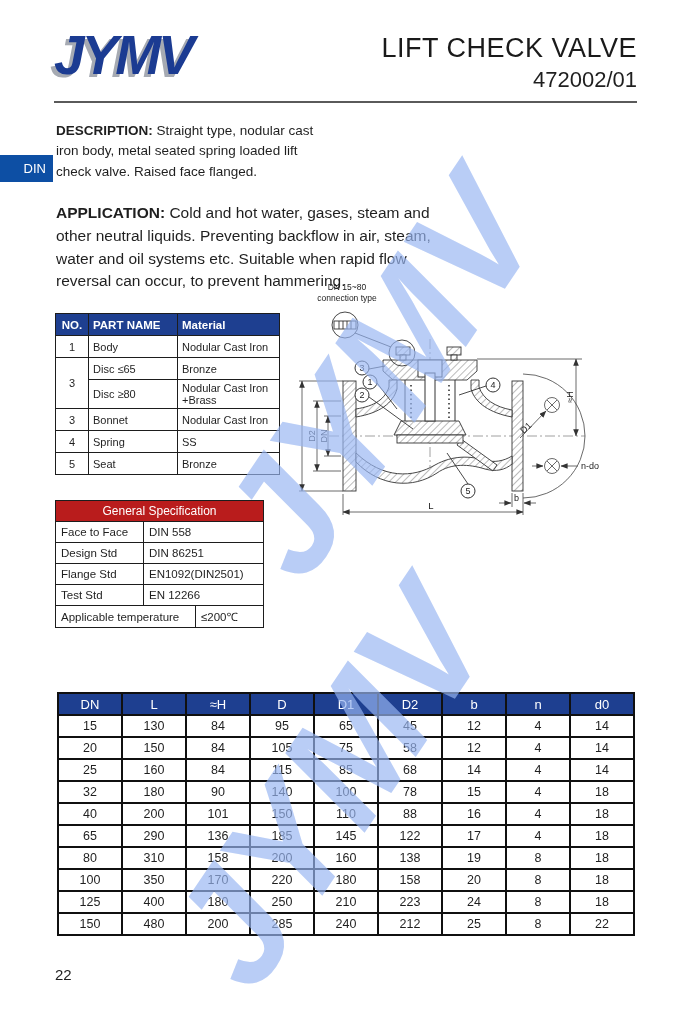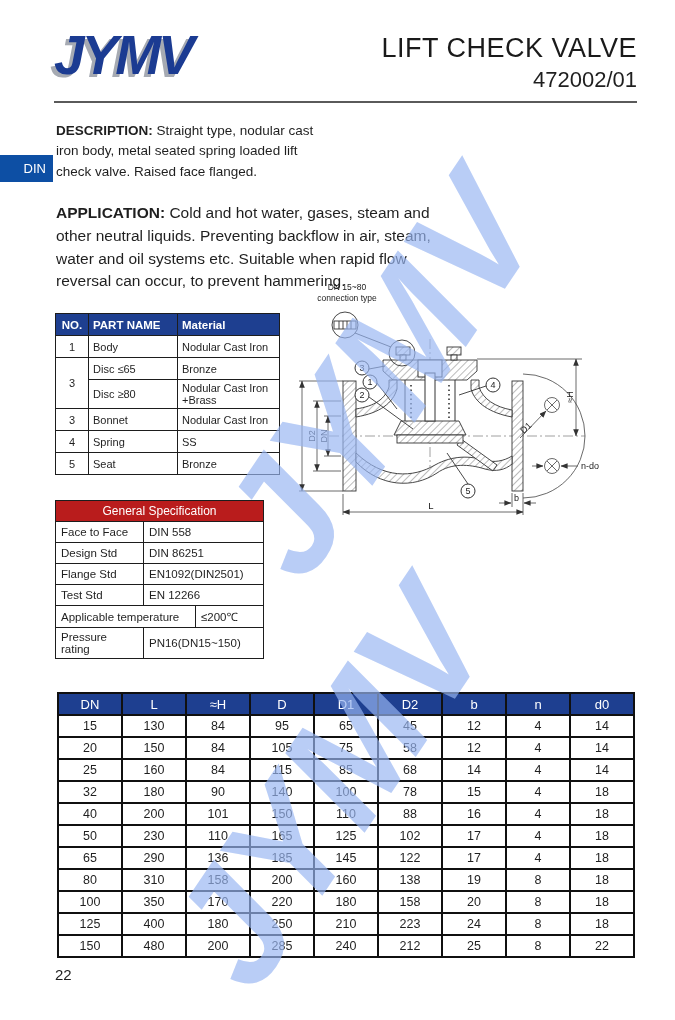--- a/index.html
+++ b/index.html
@@ -128,24 +128,20 @@
           <td>Flange Std</td>
           <td colspan="2">EN1092(DIN2501)</td>
         </tr>
         <tr>
           <td>Test Std</td>
           <td colspan="2">EN 12266</td>
         </tr>
         <tr>
           <td colspan="2">Applicable temperature</td>
           <td>≤200℃</td>
-        </tr>
-        <tr>
-          <td>Pressure rating</td>
-          <td colspan="2">PN16(DN15~150)</td>
         </tr>
       </tbody>
   </table>
 
   <svg class="drawing" width="390" height="245" viewBox="0 0 390 245">
     <defs>
       <pattern id="hx" width="5" height="5" patternUnits="userSpaceOnUse" patternTransform="rotate(45)">
         <rect width="5" height="5" fill="#fff"></rect>
         <line x1="0" y1="0" x2="0" y2="5" stroke="#777" stroke-width="1"></line>
       </pattern>
@@ -319,31 +315,20 @@
           <td>200</td>
           <td>101</td>
           <td>150</td>
           <td>110</td>
           <td>88</td>
           <td>16</td>
           <td>4</td>
           <td>18</td>
         </tr>
         <tr>
-          <td>50</td>
-          <td>230</td>
-          <td>110</td>
-          <td>165</td>
-          <td>125</td>
-          <td>102</td>
-          <td>17</td>
-          <td>4</td>
-          <td>18</td>
-        </tr>
-        <tr>
           <td>65</td>
           <td>290</td>
           <td>136</td>
           <td>185</td>
           <td>145</td>
           <td>122</td>
           <td>17</td>
           <td>4</td>
           <td>18</td>
         </tr>

